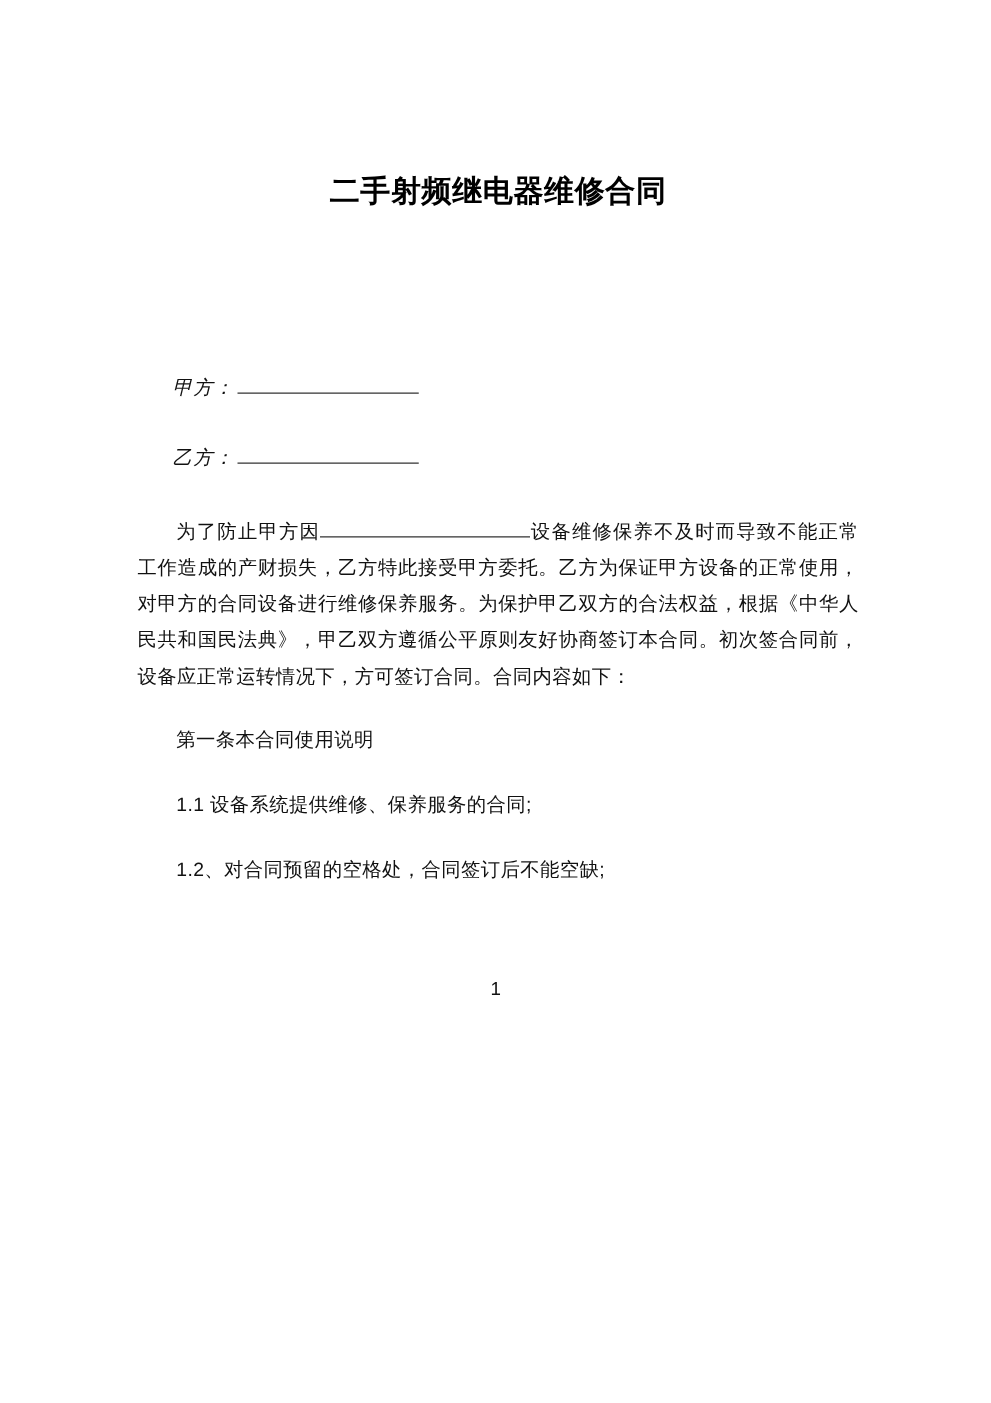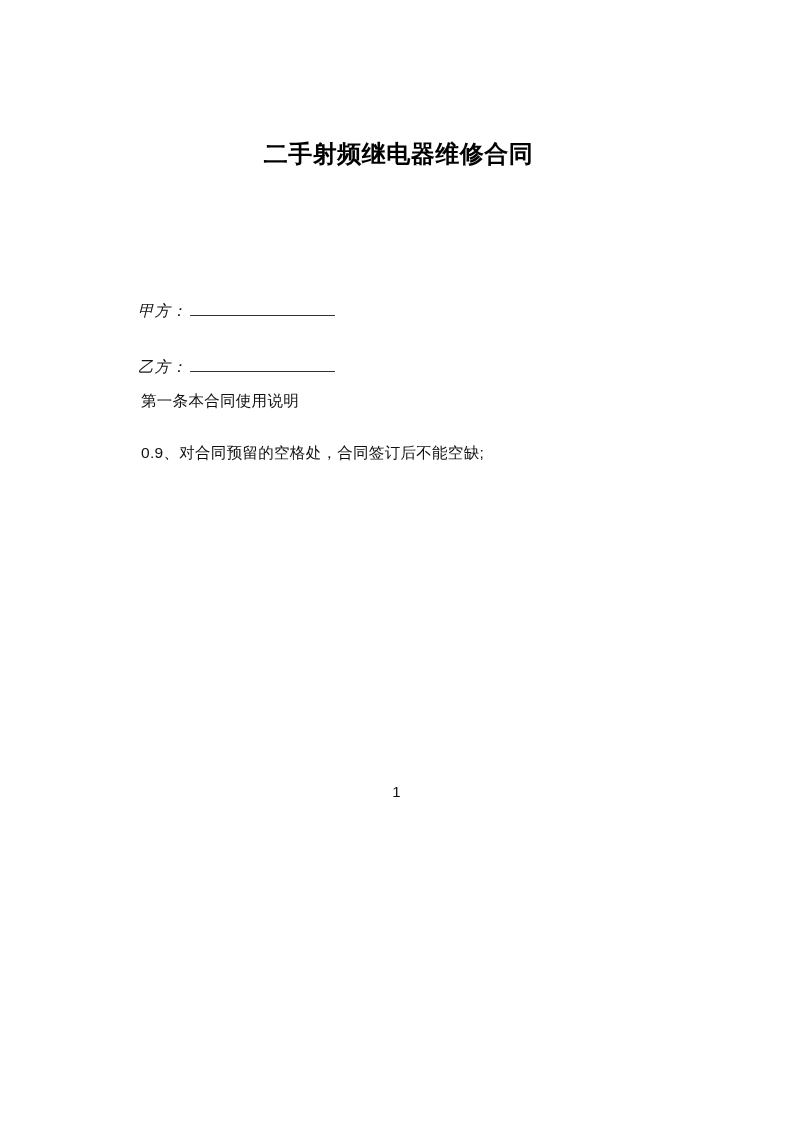--- a/index.html
+++ b/index.html
@@ -28,21 +28,21 @@
     color: #000000;
     letter-spacing: 0.5px;
   }
   .party-line {
     line-height: 30px;
     margin: 0 0 26px 0;
     padding-left: 28px;
     white-space: nowrap;
   }
   .party-line.last {
-    margin-bottom: 4px;
+    margin-bottom: 29px;
   }
   .party-label {
     letter-spacing: 1px;
     font-style: italic;
   }
   .blank {
     display: inline-block;
     border-bottom: 1px solid #333333;
     height: 15px;
     vertical-align: baseline;
@@ -82,25 +82,27 @@
   <h1 class="doc-title">二手射频继电器维修合同</h1>
 
   <div class="party-line">
     <span class="party-label">甲方：</span><span class="blank party-blank"></span>
   </div>
 
   <div class="party-line last">
     <span class="party-label">乙方：</span><span class="blank party-blank"></span>
   </div>
 
+  <p class="para"><span>为了防止甲方因</span><span class="blank inline-blank"></span><span>设备维修保养不及时而导致不能正常工作造成的产财损失，乙方特此接受甲方委托。乙方为保证甲方设备的正常使用，对甲方的合同设备进行维修保养服务。为保护甲乙双方的合法权益，根据《中华人民共和国民法典》，甲乙双方遵循公平原则友好协商签订本合同。初次签合同前，设备应正常运转情况下，方可签订合同。合同内容如下：</span></p>
 
   <p class="para tight">第一条本合同使用说明</p>
 
+  <p class="para tight">1.1 设备系统提供维修、保养服务的合同;</p>
 
-  <p class="para">0.9、对合同预留的空格处，合同签订后不能空缺;</p>
+  <p class="para">1.2、对合同预留的空格处，合同签订后不能空缺;</p>
 
 
 
 
 
   <div class="page-number">1</div>
 
 </div>
 
 </body></html>

